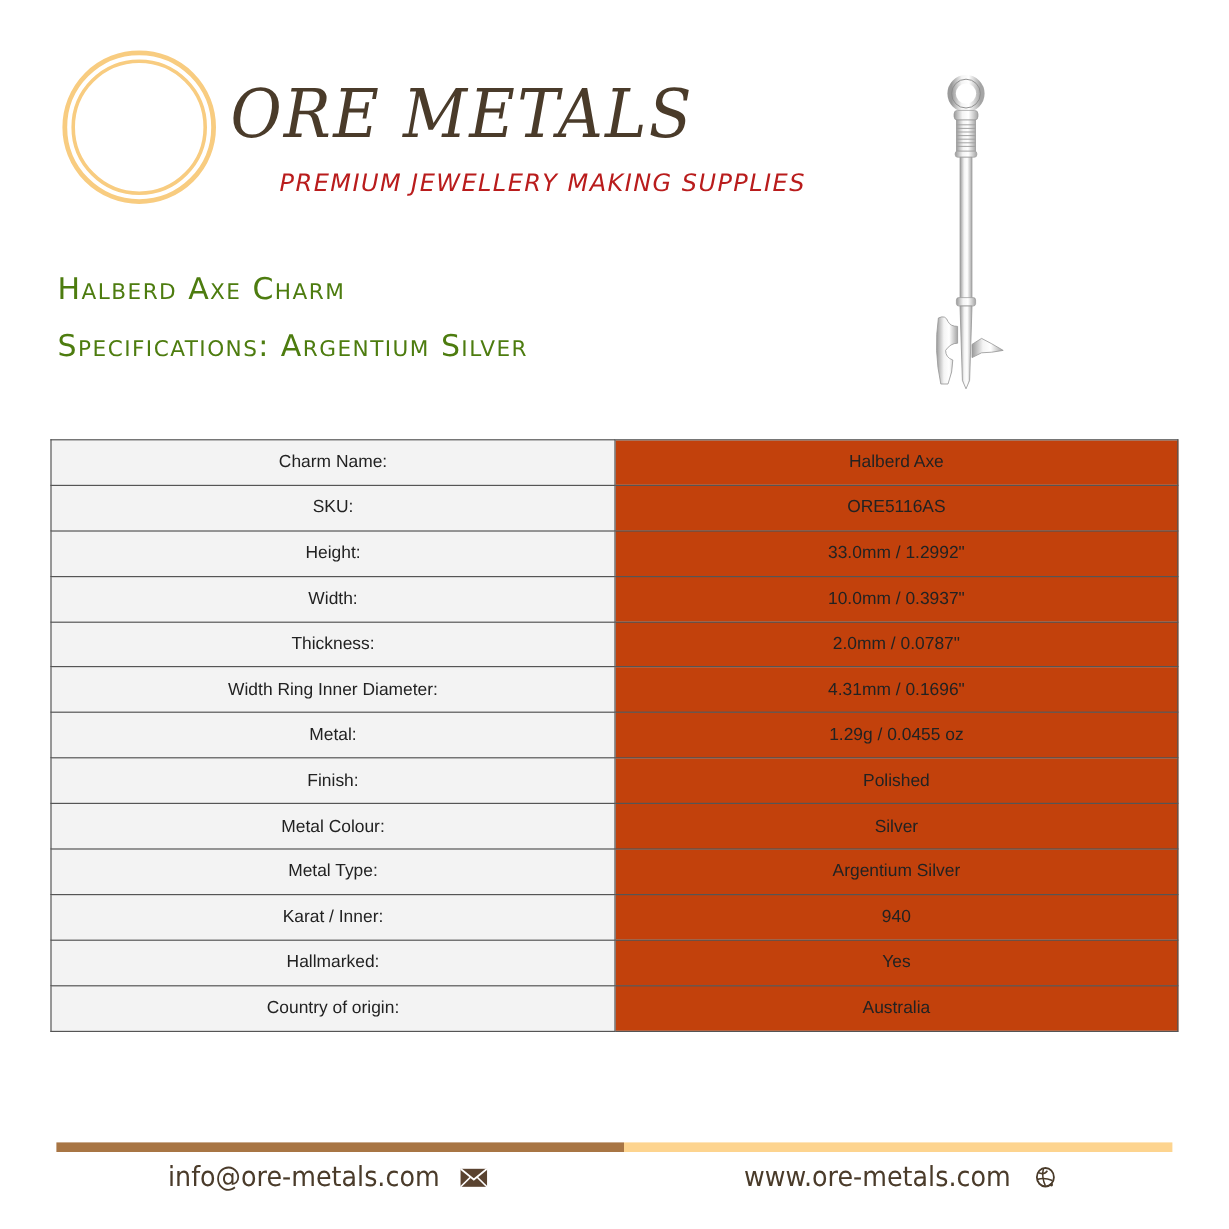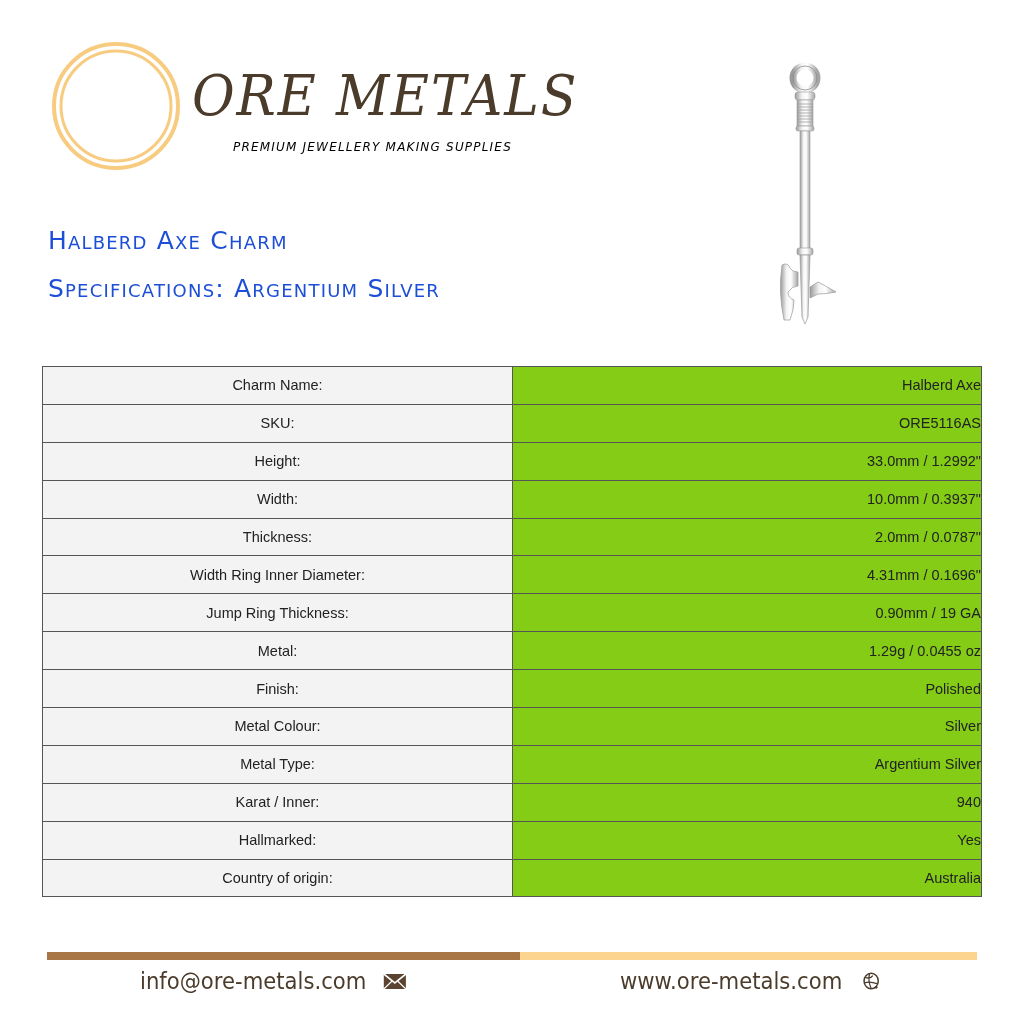--- a/index.html
+++ b/index.html
@@ -41,32 +41,32 @@
       line-height: 1;
       white-space: nowrap;
       transform: scaleX(0.93);
       transform-origin: left center;
     }
     .logo-tagline {
       position: absolute;
       left: 183px;
       top: 100px;
       font-family: "DejaVu Sans", sans-serif;
-      font-size: 12px;
+      font-size: 20px;
       letter-spacing: 1.2px;
-      color: #000000;
+      color: #b91c1c;
       white-space: nowrap;
       font-weight: normal;
     }
     .heading {
       position: absolute;
       left: 48px;
       font-family: "DejaVu Sans", sans-serif;
       font-variant: small-caps;
-      color: #1d4ed8;
+      color: #4d7c0f;
       font-size: 25px;
       letter-spacing: 1.2px;
       line-height: 1;
       white-space: nowrap;
       font-weight: normal;
     }
     .heading.h1 { top: 228px; }
     .heading.h2 { top: 276px; }
     .product-image {
       position: absolute;
@@ -91,22 +91,21 @@
       vertical-align: middle;
       font-family: Liberation Sans, sans-serif;
       font-size: 14.5px;
       color: #222222;
     }
     table.specs td.label {
       background: #f3f3f3;
       width: 469px;
     }
     table.specs td.value {
-      background: #84cc16;
-      text-align: right;
+      background: #c2410c;
     }
     .footer-bar {
       position: absolute;
       top: 952px;
       left: 47px;
       height: 8px;
       width: 930px;
       display: flex;
     }
     .footer-bar .seg-a {
@@ -214,24 +213,20 @@
     </tr>
     <tr>
       <td class="label">Thickness:</td>
       <td class="value">2.0mm / 0.0787"</td>
     </tr>
     <tr>
       <td class="label">Width Ring Inner Diameter:</td>
       <td class="value">4.31mm / 0.1696"</td>
     </tr>
     <tr>
-      <td class="label">Jump Ring Thickness:</td>
-      <td class="value">0.90mm / 19 GA</td>
-    </tr>
-    <tr>
       <td class="label">Metal:</td>
       <td class="value">1.29g / 0.0455 oz</td>
     </tr>
     <tr>
       <td class="label">Finish:</td>
       <td class="value">Polished</td>
     </tr>
     <tr>
       <td class="label">Metal Colour:</td>
       <td class="value">Silver</td>

